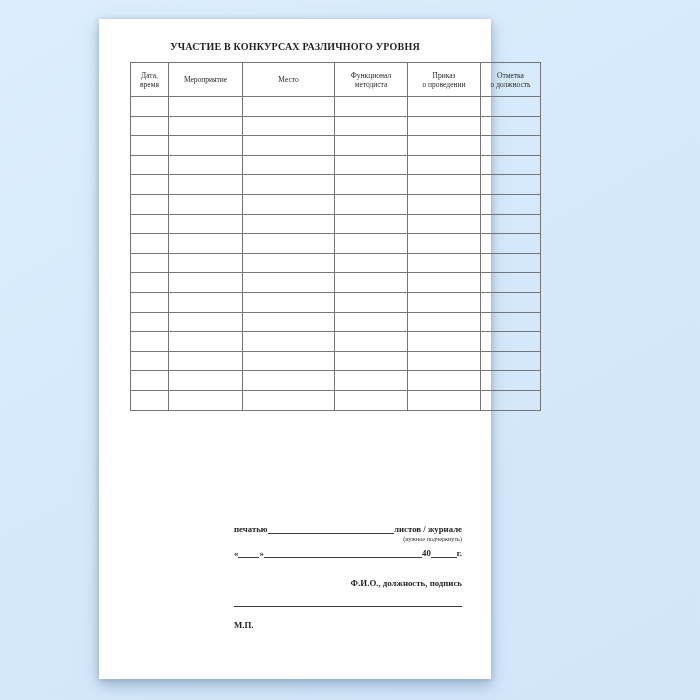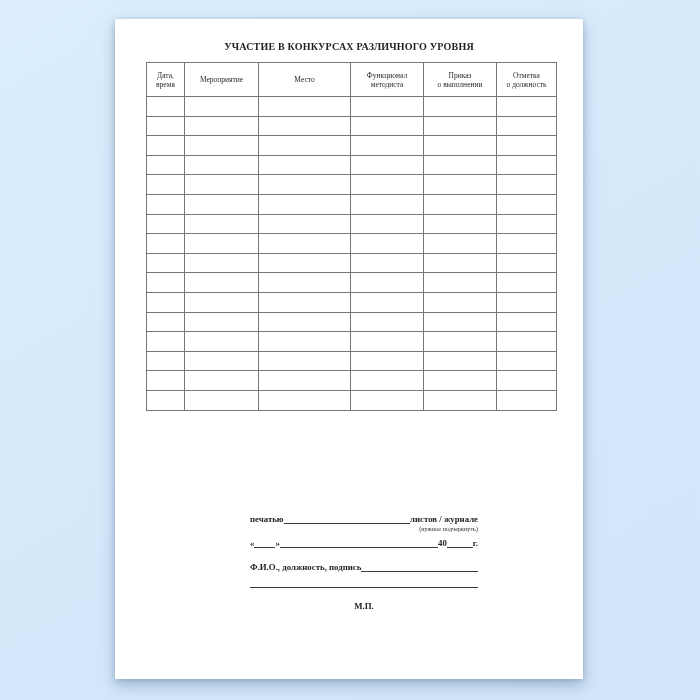--- a/index.html
+++ b/index.html
@@ -13,23 +13,23 @@
     font-family: "Liberation Serif", "DejaVu Serif", serif;
   }
   .scene {
     position: relative;
     width: 700px;
     height: 700px;
     background: linear-gradient(150deg, #dceefd 0%, #d6e9fb 50%, #d2e5f9 100%);
   }
   .paper {
     position: absolute;
-    left: 115px;
+    left: 99px;
     top: 19px;
-    width: 468px;
+    width: 392px;
     height: 660px;
     background: #ffffff;
     box-shadow: 0 6px 14px rgba(100, 132, 165, 0.50), 0 1px 5px rgba(100, 132, 165, 0.35);
     text-decoration: underline;
   }
   .page-title {
     position: absolute;
     top: 22px;
     left: 0;
     right: 0;
@@ -99,39 +99,39 @@
     flex: 0 0 auto;
     white-space: nowrap;
   }
   .blank {
     border-bottom: 1px solid #3c3c3c;
     height: 2px;
   }
   .blank.fill { flex: 1 1 auto; }
   .blank.w21  { flex: 0 0 21px; }
   .blank.w26  { flex: 0 0 26px; }
-  .m13 { margin-top: 13px; }
-  .m14 { margin-top: 14px; }
+  .m13 { margin-top: 23px; }
+  .m14 { margin-top: 20px; flex-direction: column; }
   .m5  { margin-top: 5px; }
   .note {
     margin-top: 1px;
     font-size: 6.2px;
     font-weight: 400;
     line-height: 8px;
     text-align: right;
     color: #2e2e2e;
   }
   .rule {
     margin-top: 15px;
     height: 0;
     border-bottom: 1px solid #3c3c3c;
   }
   .stamp {
     margin-top: 13px;
-    text-align: center;
+    text-align: left;
     line-height: 10px;
   }
 </style>
 </head>
 <body>
 
 <div class="scene">
   <div class="paper">
 
     <div class="page-title">УЧАСТИЕ В КОНКУРСАХ РАЗЛИЧНОГО УРОВНЯ</div>
@@ -147,21 +147,21 @@
       </colgroup>
       <thead>
         <tr>
           <th>Дата,
 время</th>
           <th>Мероприятие</th>
           <th>Место</th>
           <th>Функционал
 методиста</th>
           <th>Приказ
-о выполнении</th>
+о проведении</th>
           <th>Отметка
 о должность</th>
         </tr>
       </thead>
       <tbody>
           <tr>
             <td></td>
             <td></td>
             <td></td>
             <td></td>

